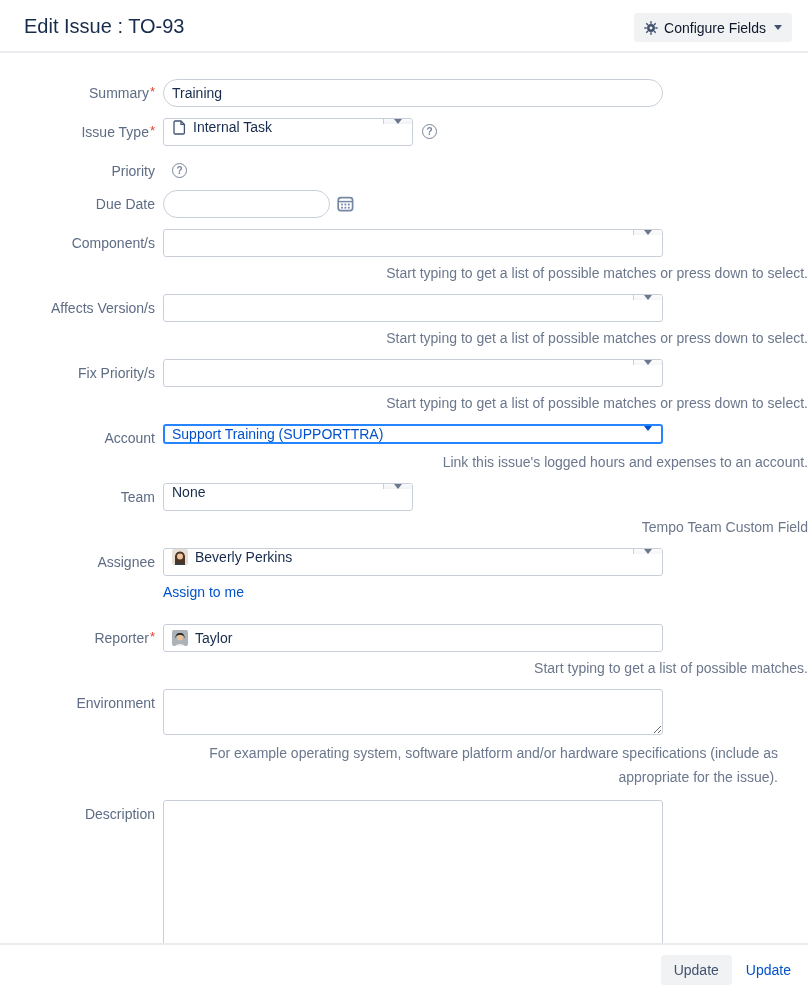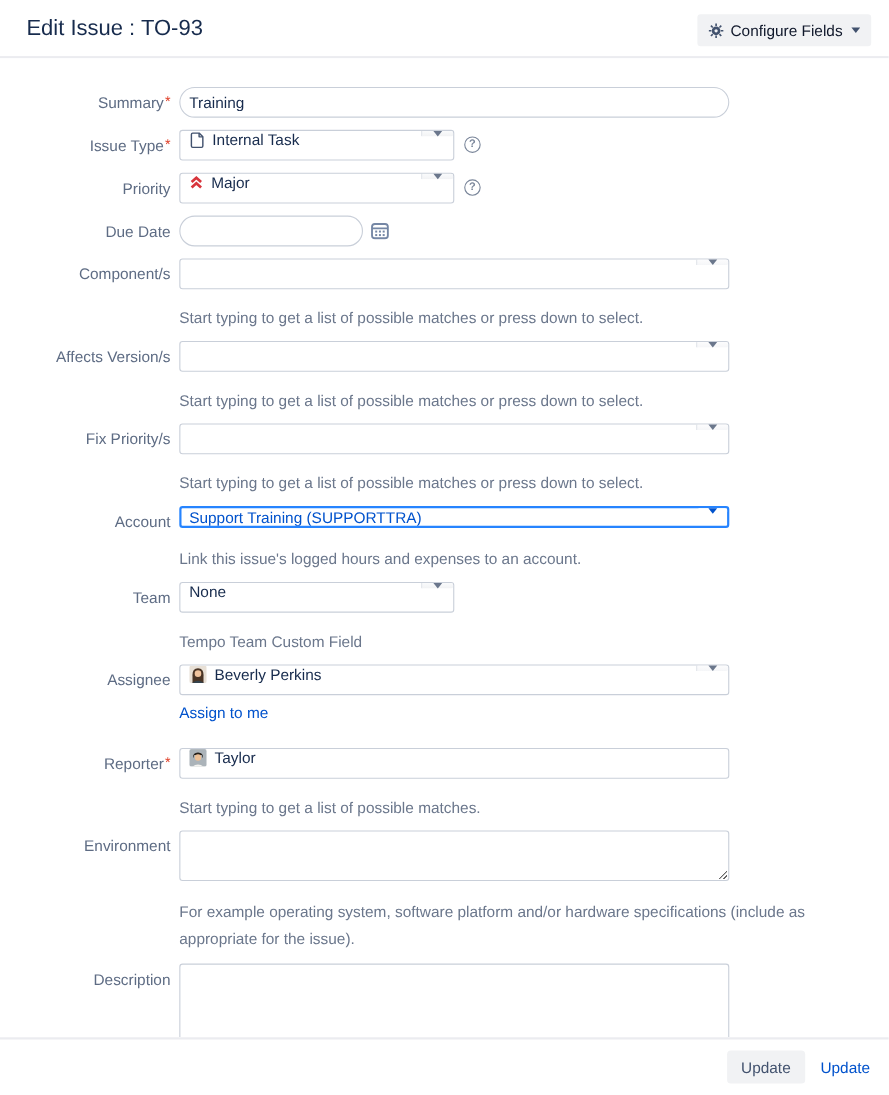--- a/index.html
+++ b/index.html
@@ -85,43 +85,43 @@
   .combo.focused {
     border: 2px solid #2684FF; height: 20px; gap: 32px;
   }
   .combo.focused .combo-text { color: #0052CC; padding: 0 7px; }
   .combo.focused .arrow-btn {
     border-left: none; background: #fff; flex-basis: 26px;
   }
   .combo.focused .caret-down { border-top-color: #0052CC; }
 
   .hint {
-    margin: 16px 0 10px 163px;
-    color: #6B778C; font-size: 14px; line-height: 20px;
+    margin: 6px 0 10px 163px;
+    color: #6B778C; font-size: 14px; line-height: 20px; text-align: right;
   }
   .hint.two-line { max-width: 615px; line-height: 24px; }
   .link-row { margin: 6px 0 22px 163px; line-height: 20px; }
   .blue-link { color: #0052CC; text-decoration: none; font-size: 14px; cursor: pointer; }
 
   .icon-after { display: inline-flex; align-items: center; margin-left: 9px; padding-top: 6px; }
   .help-icon {
     width: 15px; height: 15px; border: 1.5px solid #7A869A; border-radius: 50%;
     color: #7A869A; font-size: 10px; font-weight: bold;
     display: inline-flex; align-items: center; justify-content: center;
   }
   .help-icon::after { content: "?"; }
 
   .avatar {
     width: 16px; height: 16px; border-radius: 2px; overflow: hidden;
     display: inline-block; flex: 0 0 16px;
   }
   .avatar svg { display: block; }
 
   .field-static {
-    display: flex; gap: 7px;
+    display: flex; align-items: center; gap: 7px;
     height: 28px; border: 1px solid #C9CFD9; border-radius: 3px;
     padding: 0 8px; background: #fff; font-size: 14px; color: #172B4D;
   }
 
   textarea.env-textarea {
     width: 500px; height: 46px; border: 1px solid #C9CFD9; border-radius: 3px;
     padding: 4px 8px; font-family: inherit; font-size: 14px; color: #172B4D;
     resize: both; outline: none;
   }
   textarea.desc-textarea {
@@ -200,34 +200,20 @@
         </div>
         <span class="icon-after">
           <span class="help-icon"></span>
         </span>
       </div>
     </div>
 
     <div class="field">
       <div class="row">
         <label class="label">Priority</label>
-        <div class="combo w-small">
-          <span class="combo-text">
-            <span style="display:inline-flex;">
-              <svg width="13" height="14" viewBox="0 0 13 14">
-                <path d="M2.2 6.4 L6.5 2.6 L10.8 6.4" fill="none" stroke="#D8353C" stroke-width="2.5"></path>
-                <path d="M2.2 11.4 L6.5 7.6 L10.8 11.4" fill="none" stroke="#D8353C" stroke-width="2.5"></path>
-              </svg>
-            </span>
-            <span>Major</span>
-          </span>
-          <span class="arrow-btn">
-            <span class="caret-down"></span>
-          </span>
-        </div>
         <span class="icon-after">
           <span class="help-icon"></span>
         </span>
       </div>
     </div>
 
     <div class="field">
       <div class="row">
         <label class="label">Due Date</label>
         <input class="text-input w-date" type="text" value="" style="">

